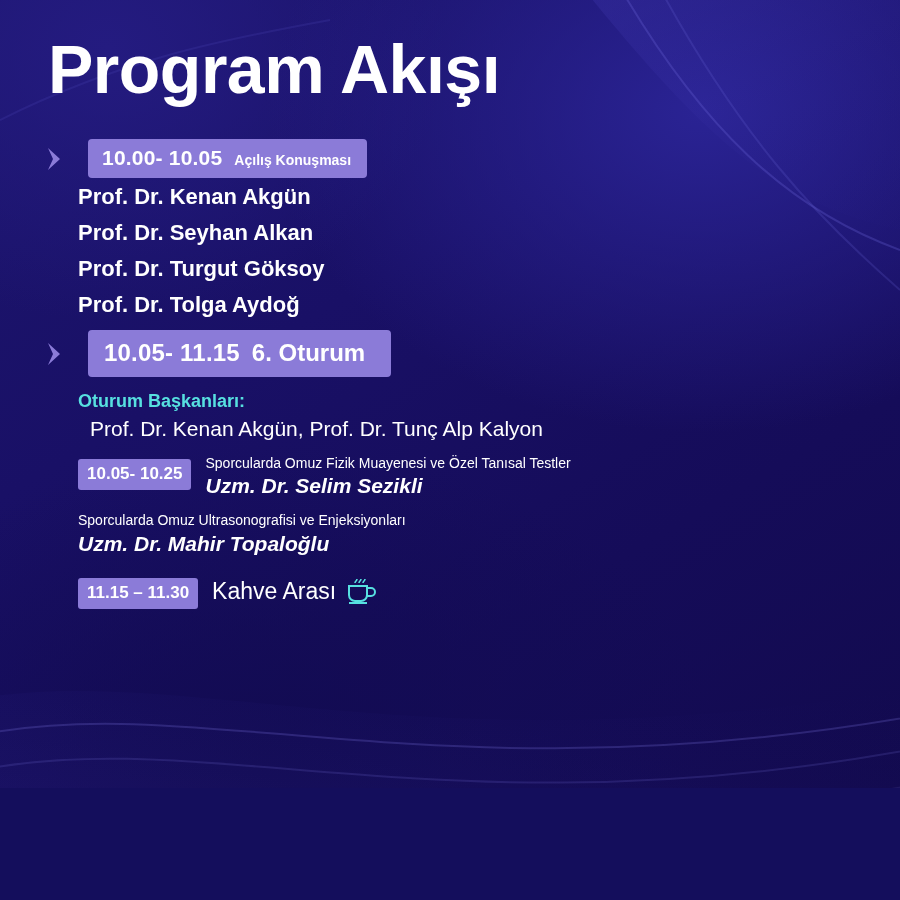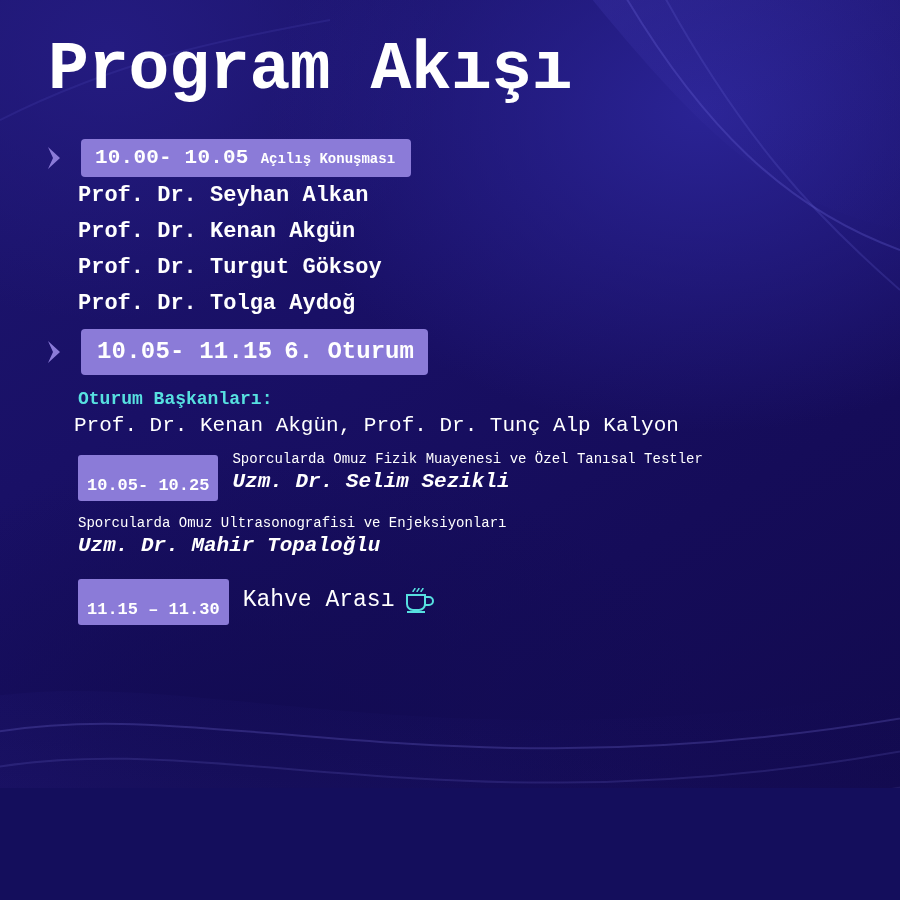--- a/index.html
+++ b/index.html
@@ -16,21 +16,20 @@
   .poster {
     position: relative;
     width: 900px;
     height: 788px;
     background:
       radial-gradient(ellipse 700px 520px at 78% 14%, #2a2394 0%, rgba(42,35,148,0) 62%),
       radial-gradient(ellipse 520px 420px at 12% 6%, #241b80 0%, rgba(36,27,128,0) 65%),
       radial-gradient(ellipse 760px 520px at 30% 96%, #120b52 0%, rgba(18,11,82,0) 60%),
       linear-gradient(150deg, #1d1670 0%, #191066 38%, #150c59 70%, #120a4e 100%);
     overflow: hidden;
-    font-family: Liberation Mono, monospace;
   }
   
   .swirls {
     position: absolute;
     inset: 0;
     pointer-events: none;
   }
   .content {
     position: relative;
     z-index: 3;
@@ -45,21 +44,21 @@
     letter-spacing: -0.5px;
     margin: 0 0 34px 2px;
   }
 
   .section {
     margin-bottom: 4px;
   }
   .section-head {
     display: flex;
     align-items: center;
-    gap: 17px;
+    gap: 24px;
     margin-bottom: 8px;
   }
   .arrow {
     width: 18px;
     height: 26px;
     flex: 0 0 auto;
     display: block;
   }
   .pill {
     background: #8b7bd8;
@@ -73,21 +72,21 @@
   .pill .time {
     font-weight: bold;
     font-size: 21px;
     letter-spacing: 0.2px;
   }
   .pill .label {
     font-weight: bold;
     font-size: 14px;
   }
   .pill.big {
-    padding: 9px 14px 10px 16px;
+    padding: 9px 26px 10px 16px;
   }
   .pill.big .time { font-size: 24px; }
   .pill.big .label { font-size: 24px; font-weight: bold; }
 
   .names {
     margin: 6px 0 0 32px;
   }
   .name {
     color: #ffffff;
     font-size: 22px;
@@ -98,37 +97,37 @@
 
   .chairs-title {
     color: #57e0e0;
     font-size: 18px;
     font-weight: bold;
     margin: 14px 0 5px 32px;
   }
   .chairs-names {
     color: #ffffff;
     font-size: 21px;
-    margin: 0 0 14px 28px;
+    margin: 0 0 14px 44px;
     font-weight: normal;
   }
 
   .talk {
     display: flex;
     align-items: flex-start;
     gap: 14px;
     margin: 0 0 14px 32px;
   }
   .tchip {
     background: #8b7bd8;
     color: #ffffff;
     font-size: 17px;
     font-weight: bold;
     border-radius: 3px;
-    padding: 21px 9px 6px 9px;
+    padding: 5px 9px 6px 9px;
     flex: 0 0 auto;
     margin-top: 4px;
     white-space: nowrap;
   }
   .tbody {
     color: #ffffff;
   }
   .ttitle {
     font-size: 14px;
     line-height: 1.22;
@@ -193,22 +192,22 @@
       <div class="section-head">
         <svg class="arrow" viewBox="0 0 18 26">
           <path d="M2,2 L14,13 L2,24 L7,13 Z" fill="#8b7bd8"></path>
         </svg>
         <div class="pill">
           <span class="time">10.00- 10.05</span>
           <span class="label">Açılış Konuşması</span>
         </div>
       </div>
       <div class="names">
+        <div class="name">Prof. Dr. Kenan Akgün</div>
         <div class="name">Prof. Dr. Seyhan Alkan</div>
-        <div class="name">Prof. Dr. Kenan Akgün</div>
         <div class="name">Prof. Dr. Turgut Göksoy</div>
         <div class="name">Prof. Dr. Tolga Aydoğ</div>
       </div>
     </div>
 
     <div class="section">
       <div class="section-head">
         <svg class="arrow" viewBox="0 0 18 26">
           <path d="M2,2 L14,13 L2,24 L7,13 Z" fill="#8b7bd8"></path>
         </svg>

